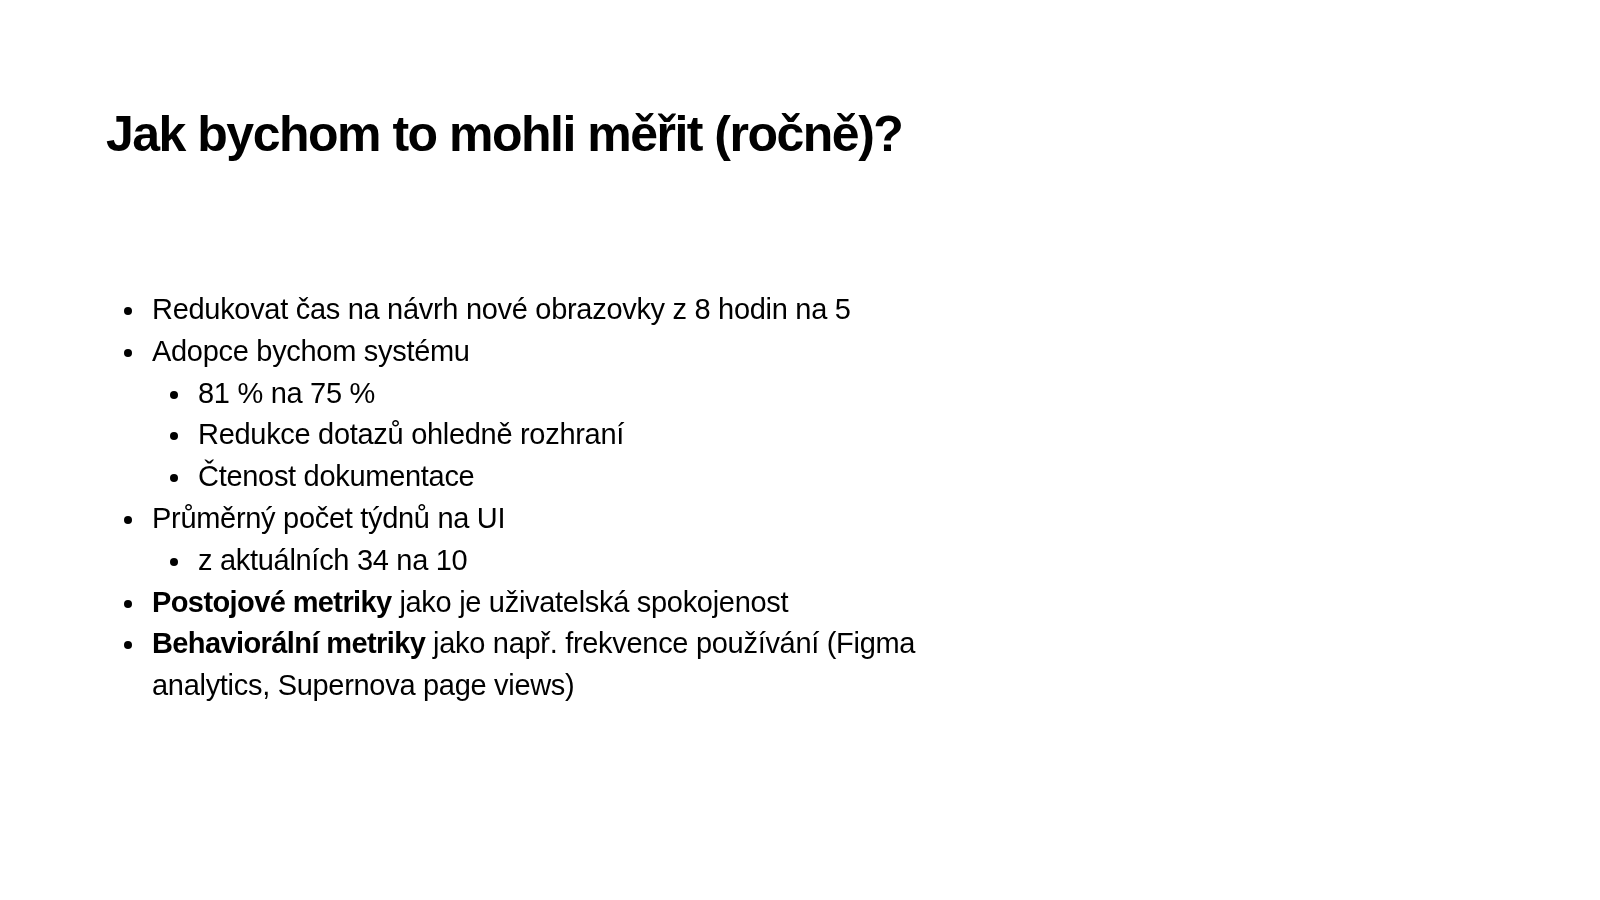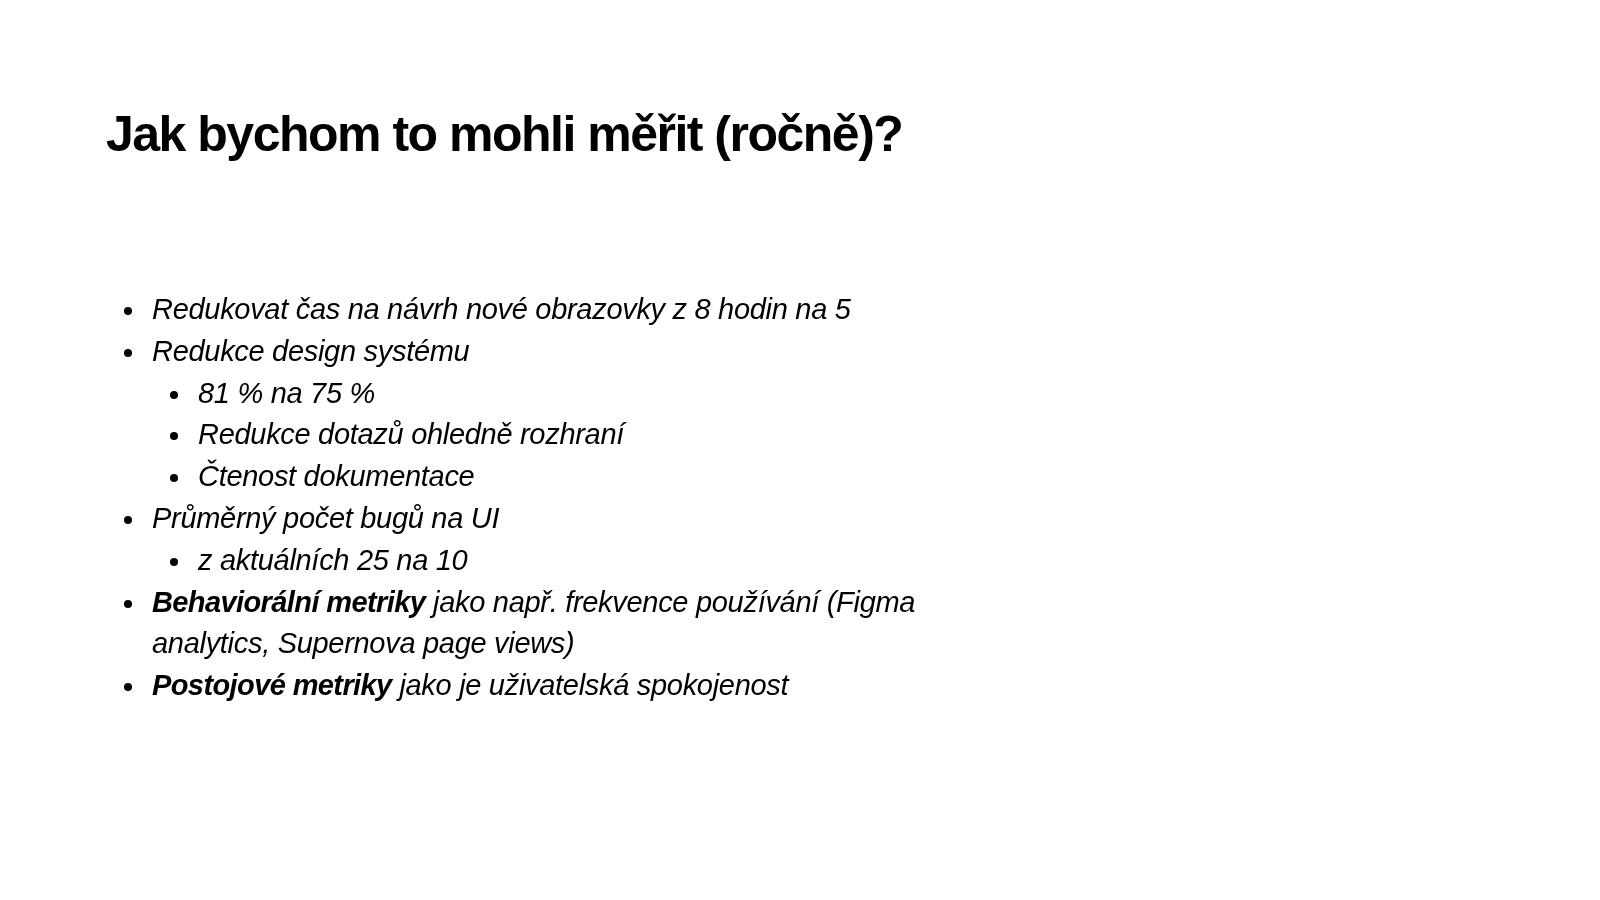--- a/index.html
+++ b/index.html
@@ -36,21 +36,20 @@
       position: absolute;
       left: 106px;
       top: 289px;
       width: 900px;
       margin: 0;
       padding: 0;
       list-style: none;
       font-size: 29px;
       line-height: 41.8px;
       letter-spacing: -0.3px;
-      font-style: italic;
     }
     .list li {
       position: relative;
       padding-left: 46px;
     }
     .list li::before {
       content: "";
       position: absolute;
       left: 18px;
       top: 18px;
@@ -71,22 +70,22 @@
     }
   </style>
 </head>
 <body>
 
 <div class="slide">
   <h1 class="title">Jak bychom to mohli měřit (ročně)?</h1>
 
   <ul class="list">
     <li><span>Redukovat čas na návrh nové obrazovky z 8 hodin na 5</span></li>
-    <li><span>Redukce design systému</span></li>
+    <li><span>Adopce bychom systému</span></li>
     <li class="sub"><span>81 % na 75 %</span></li>
     <li class="sub"><span>Redukce dotazů ohledně rozhraní</span></li>
     <li class="sub"><span>Čtenost dokumentace</span></li>
-    <li><span>Průměrný počet bugů na UI</span></li>
-    <li class="sub"><span>z aktuálních 25 na 10</span></li>
+    <li><span>Průměrný počet týdnů na UI</span></li>
+    <li class="sub"><span>z aktuálních 34 na 10</span></li>
+    <li><span class="b">Postojové metriky</span><span> jako je uživatelská spokojenost</span></li>
     <li><span class="b">Behaviorální metriky</span><span> jako např. frekvence používání (Figma analytics, Supernova page views)</span></li>
-    <li><span class="b">Postojové metriky</span><span> jako je uživatelská spokojenost</span></li>
   </ul>
 </div>
 
 </body></html>

